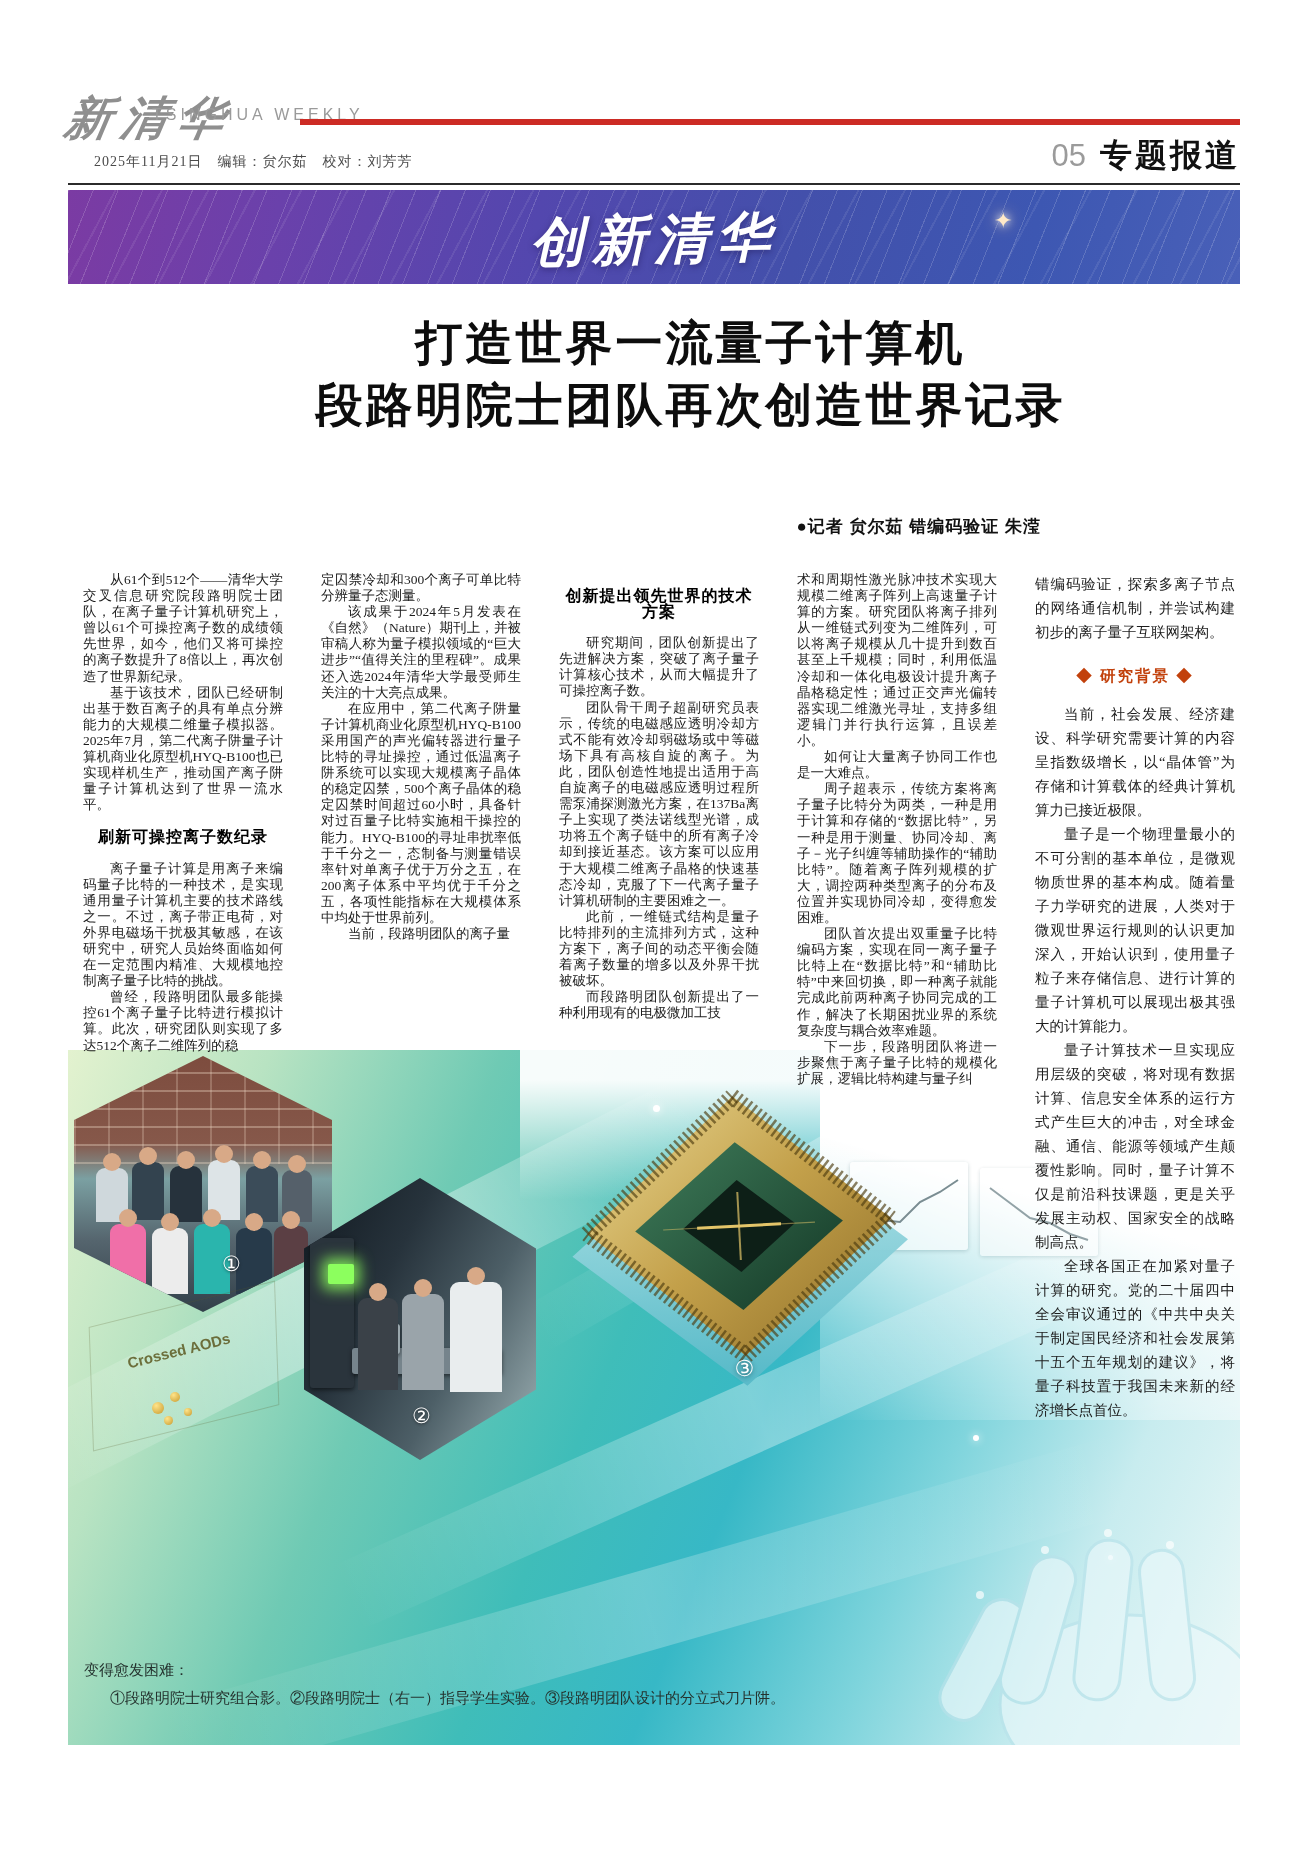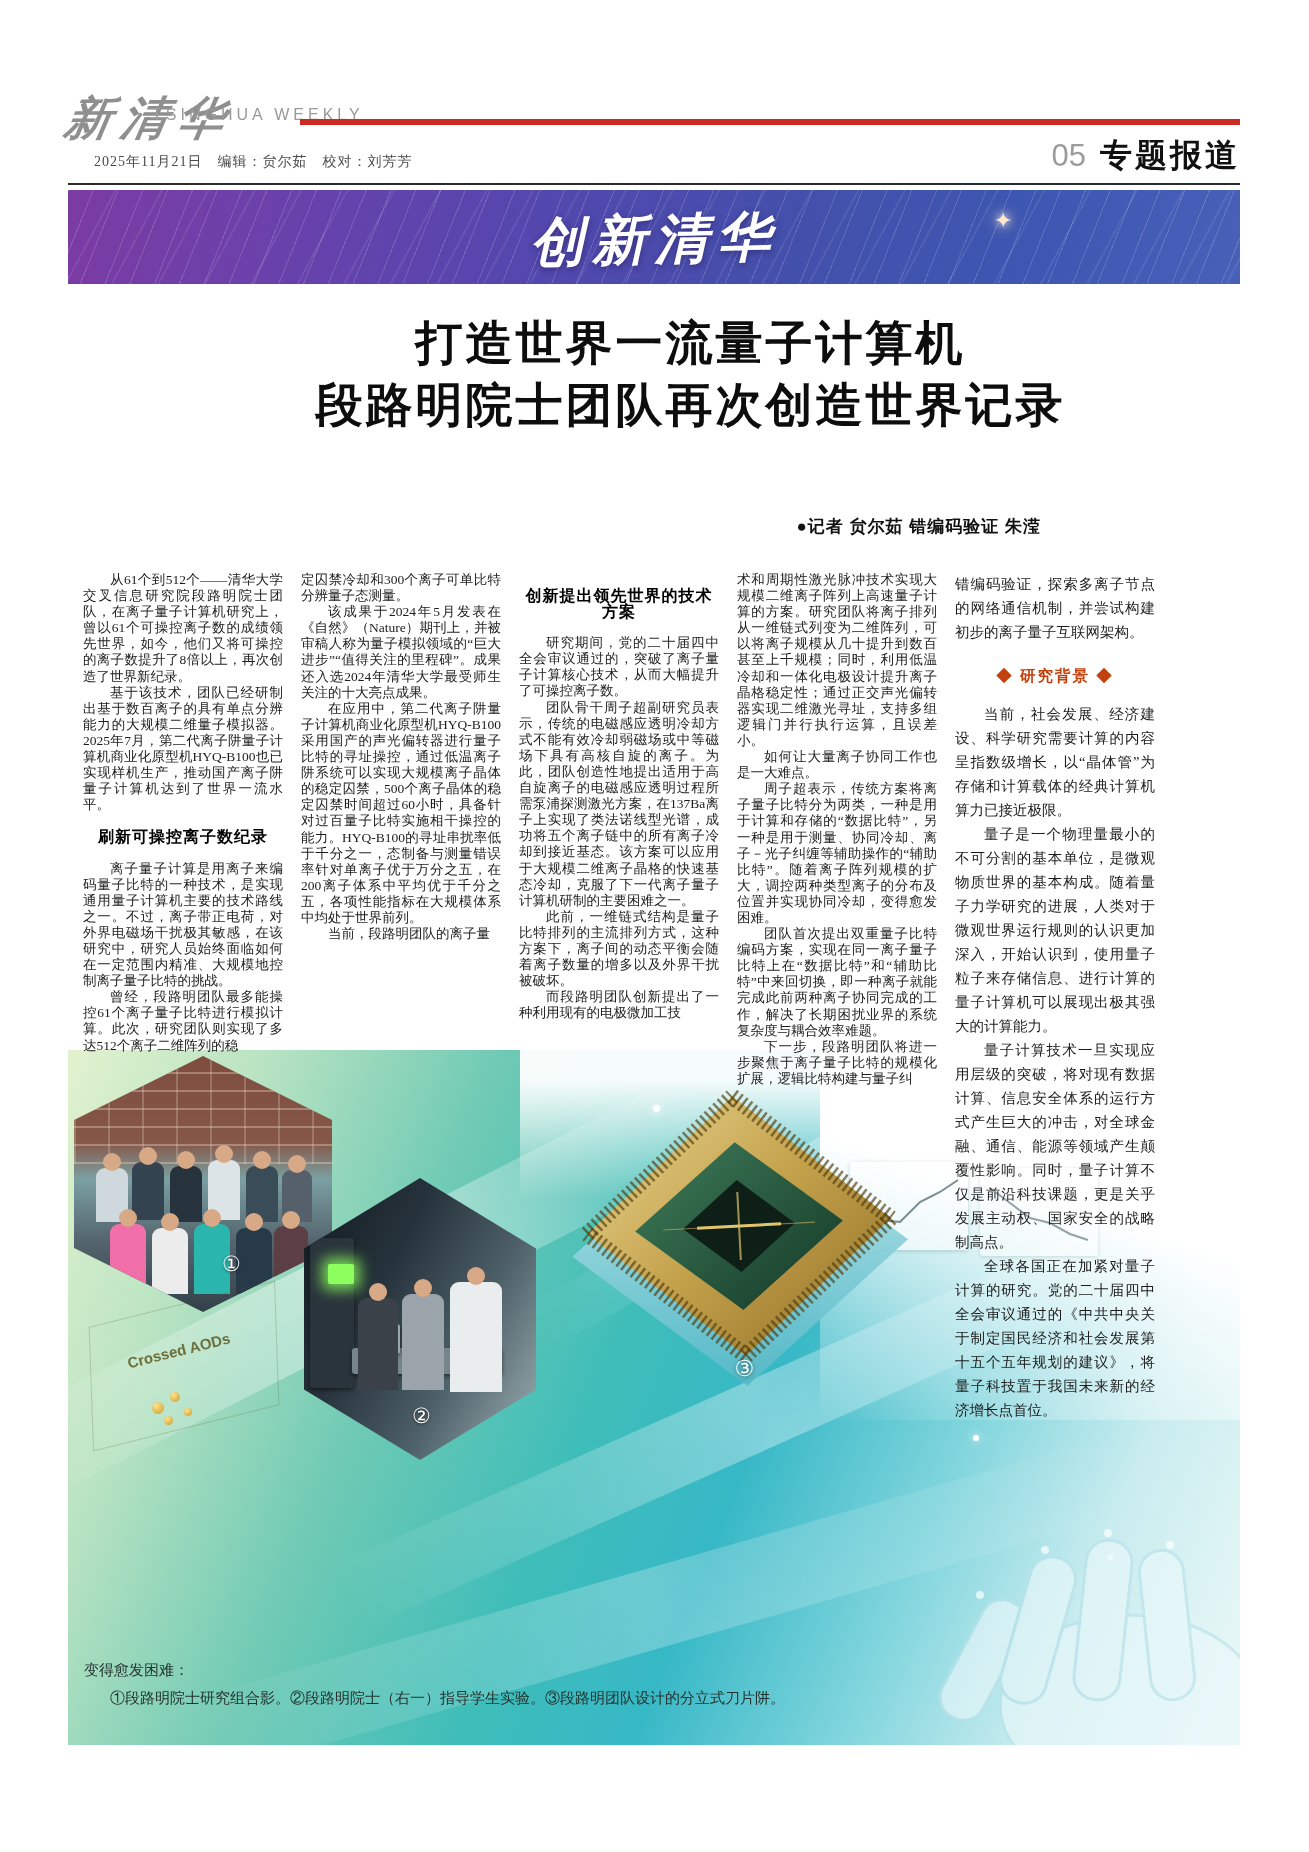--- a/index.html
+++ b/index.html
@@ -30,21 +30,21 @@
   .banner-star{position:absolute;left:79%;top:18px;width:16px;height:16px;color:#ffe9c8;font-size:22px;
           text-shadow:0 0 8px #fff,0 0 16px #ffd9a0;}
 
   
   .headline{position:absolute;left:0;width:100%;top:312px;text-align:center;padding-left:36px;}
   .headline h1{margin:0;font-size:47px;line-height:62px;font-weight:bold;color:#0d0d0d;letter-spacing:3px;}
   .byline{position:absolute;right:268px;top:515px;font-size:17px;font-weight:bold;color:#111;
           font-family:"Liberation Sans",sans-serif;letter-spacing:1px;}
 
   
-  .columns{position:absolute;left:83px;top:572px;width:1152px;display:flex;gap:18px;z-index:3;}
+  .columns{position:absolute;left:83px;top:572px;width:1152px;display:flex;gap:38px;z-index:3;}
   .col{width:200px;font-size:13.5px;line-height:16.1px;text-align:justify;color:#1c1c1c;}
   .col.sidebar{font-size:14.5px;line-height:24px;}
   .col p{margin:0;}
   .col .b-p{text-indent:2em;}
   .col .b-cont{text-indent:0;}
   .col h3.b-h{margin:16px 0 15px 0;font-size:16px;text-align:center;letter-spacing:1px;
               font-family:Liberation Sans, sans-serif;color:#000;}
   .col h3.b-h2{margin:20px 0 14px 0;font-size:15.5px;text-align:center;letter-spacing:2px;
               font-family:"Liberation Sans",sans-serif;color:#c2410c;}
 
@@ -124,21 +124,21 @@
         <p class="b-p">曾经，段路明团队最多能操控61个离子量子比特进行模拟计算。此次，研究团队则实现了多达512个离子二维阵列的稳</p>
       </div>
     <div class="col">
         <p class="b-cont">定囚禁冷却和300个离子可单比特分辨量子态测量。</p>
         <p class="b-p">该成果于2024年5月发表在《自然》（Nature）期刊上，并被审稿人称为量子模拟领域的“巨大进步”“值得关注的里程碑”。成果还入选2024年清华大学最受师生关注的十大亮点成果。</p>
         <p class="b-p">在应用中，第二代离子阱量子计算机商业化原型机HYQ-B100采用国产的声光偏转器进行量子比特的寻址操控，通过低温离子阱系统可以实现大规模离子晶体的稳定囚禁，500个离子晶体的稳定囚禁时间超过60小时，具备针对过百量子比特实施相干操控的能力。HYQ-B100的寻址串扰率低于千分之一，态制备与测量错误率针对单离子优于万分之五，在200离子体系中平均优于千分之五，各项性能指标在大规模体系中均处于世界前列。</p>
         <p class="b-p">当前，段路明团队的离子量</p>
       </div>
     <div class="col">
         <h3 class="b-h">创新提出领先世界的技术方案</h3>
-        <p class="b-p">研究期间，党的二十届四中全会审议通过的，突破了离子量子计算核心技术，从而大幅提升了可操控离子数。</p>
+        <p class="b-p">研究期间，团队创新提出了先进解决方案，突破了离子量子计算核心技术，从而大幅提升了可操控离子数。</p>
         <p class="b-p">团队骨干周子超副研究员表示，传统的电磁感应透明冷却方式不能有效冷却弱磁场或中等磁场下具有高核自旋的离子。为此，团队创造性地提出适用于高自旋离子的电磁感应透明过程所需泵浦探测激光方案，在137Ba离子上实现了类法诺线型光谱，成功将五个离子链中的所有离子冷却到接近基态。该方案可以应用于大规模二维离子晶格的快速基态冷却，克服了下一代离子量子计算机研制的主要困难之一。</p>
         <p class="b-p">此前，一维链式结构是量子比特排列的主流排列方式，这种方案下，离子间的动态平衡会随着离子数量的增多以及外界干扰被破坏。</p>
         <p class="b-p">而段路明团队创新提出了一种利用现有的电极微加工技</p>
       </div>
     <div class="col">
         <p class="b-cont">术和周期性激光脉冲技术实现大规模二维离子阵列上高速量子计算的方案。研究团队将离子排列从一维链式列变为二维阵列，可以将离子规模从几十提升到数百甚至上千规模；同时，利用低温冷却和一体化电极设计提升离子晶格稳定性；通过正交声光偏转器实现二维激光寻址，支持多组逻辑门并行执行运算，且误差小。</p>
         <p class="b-p">如何让大量离子协同工作也是一大难点。</p>
         <p class="b-p">周子超表示，传统方案将离子量子比特分为两类，一种是用于计算和存储的“数据比特”，另一种是用于测量、协同冷却、离子－光子纠缠等辅助操作的“辅助比特”。随着离子阵列规模的扩大，调控两种类型离子的分布及位置并实现协同冷却，变得愈发困难。</p>
         <p class="b-p">团队首次提出双重量子比特编码方案，实现在同一离子量子比特上在“数据比特”和“辅助比特”中来回切换，即一种离子就能完成此前两种离子协同完成的工作，解决了长期困扰业界的系统复杂度与耦合效率难题。</p>
         <p class="b-p">下一步，段路明团队将进一步聚焦于离子量子比特的规模化扩展，逻辑比特构建与量子纠</p>

